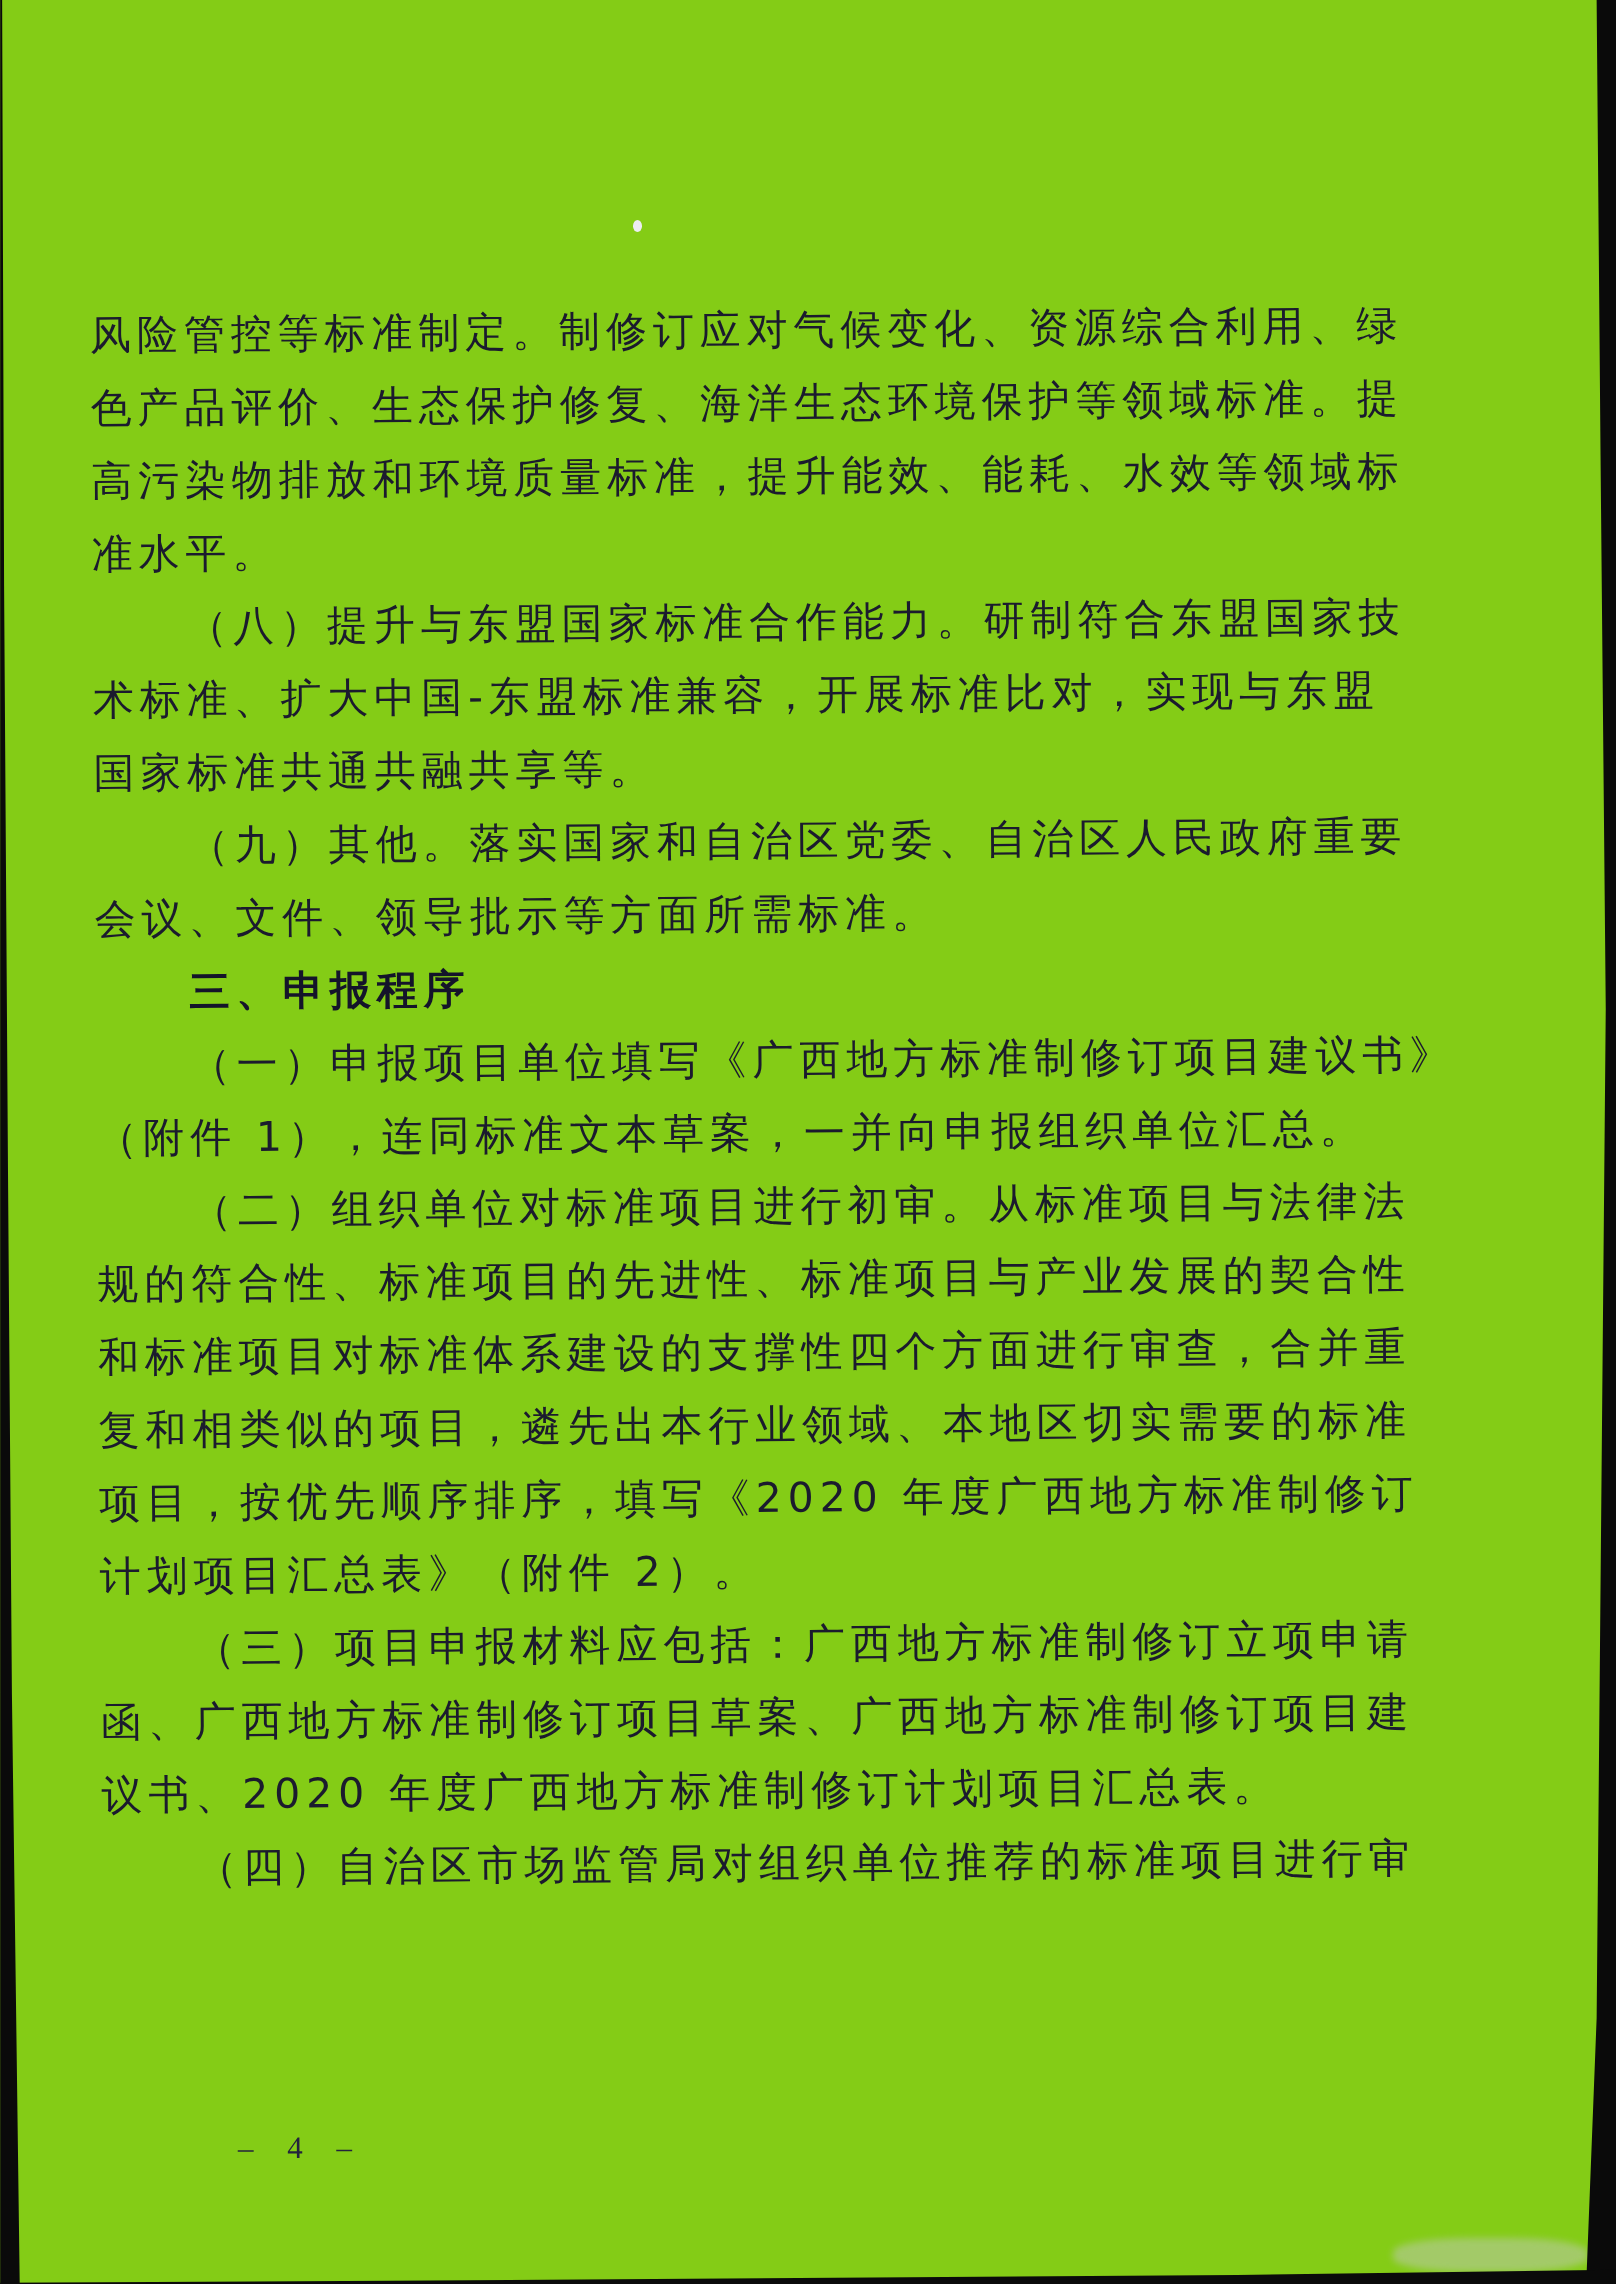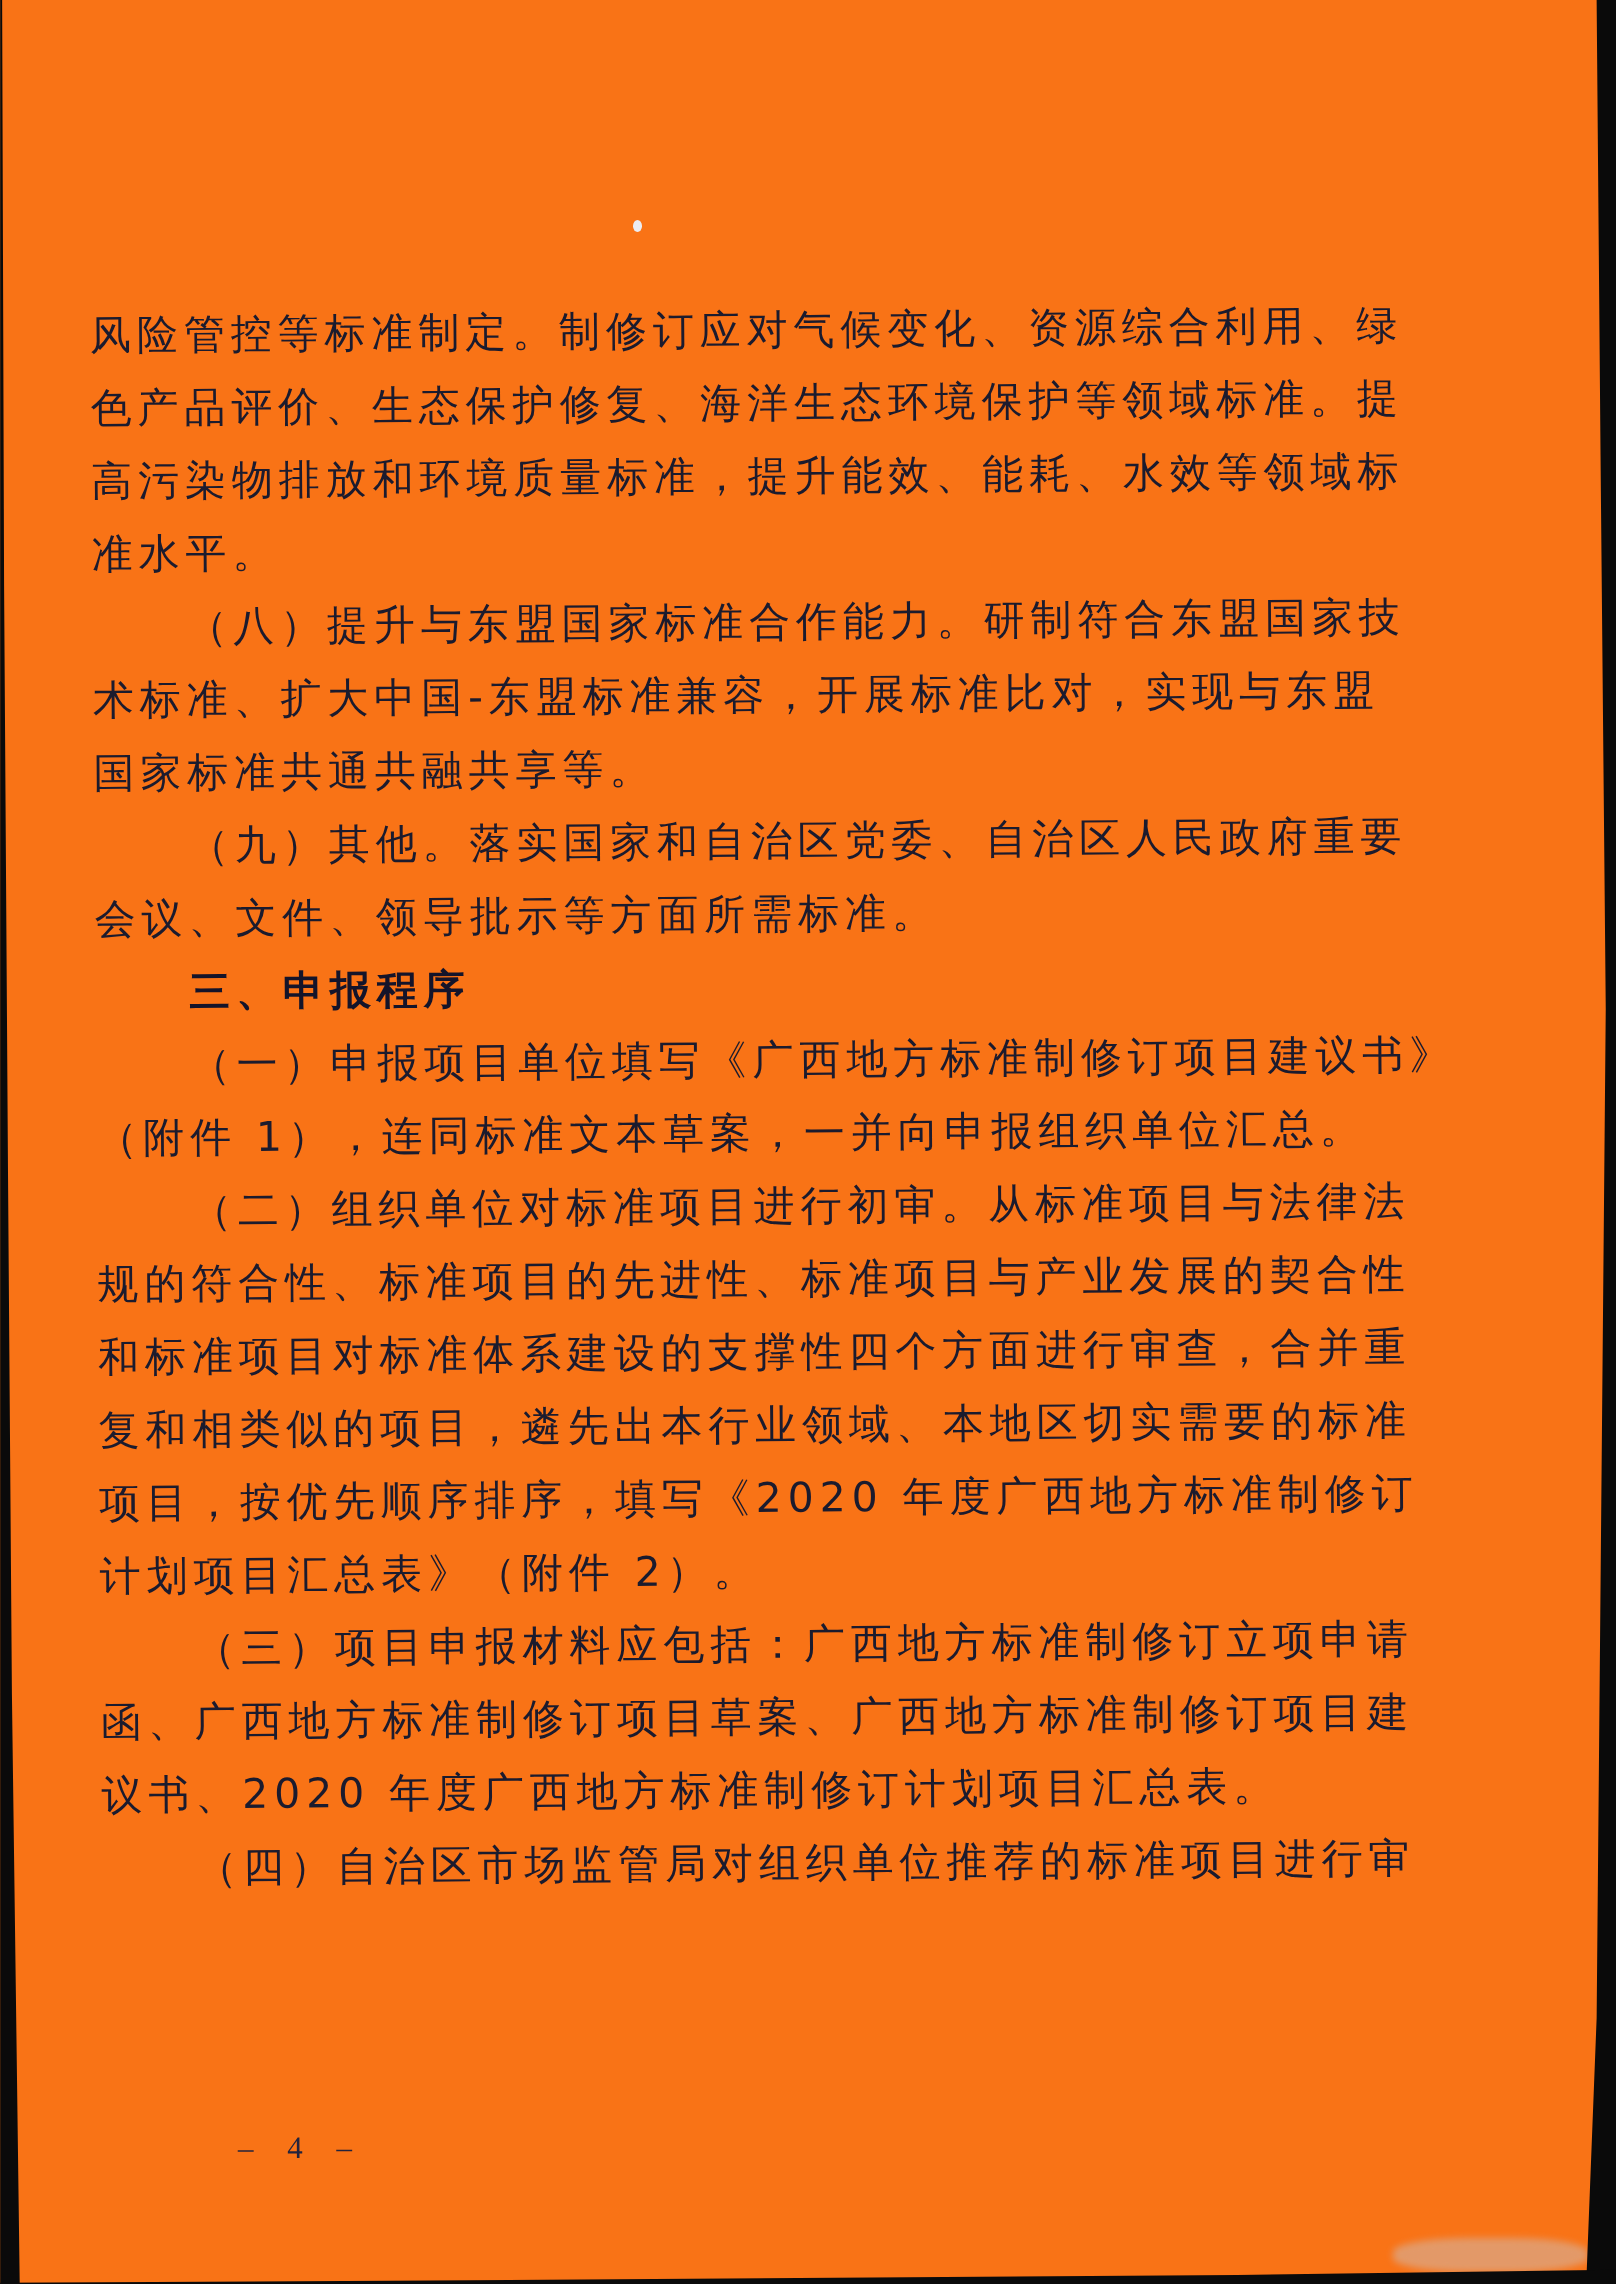--- a/index.html
+++ b/index.html
@@ -4,21 +4,21 @@
 <style>
   html, body {
     margin: 0;
     padding: 0;
     background: #555;
   }
   .page {
     position: relative;
     width: 1617px;
     height: 2284px;
-    background: #f97316;
+    background: #84cc16;
     overflow: hidden;
     font-family: "DejaVu Sans", sans-serif;
   }
   
   .textblock {
     position: absolute;
     left: 96px;
     top: 294px;
     width: 1322px;
     transform: rotate(-0.45deg);

